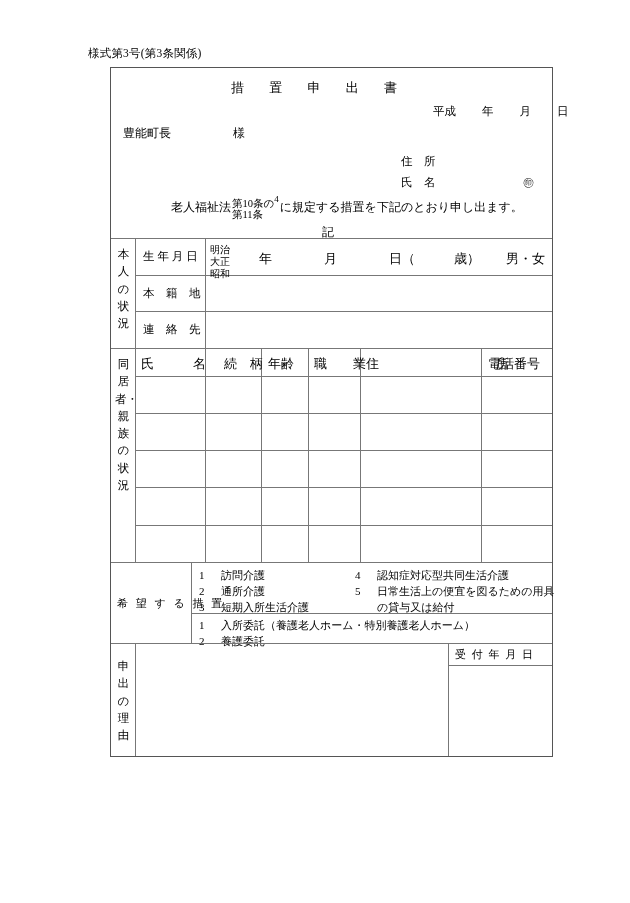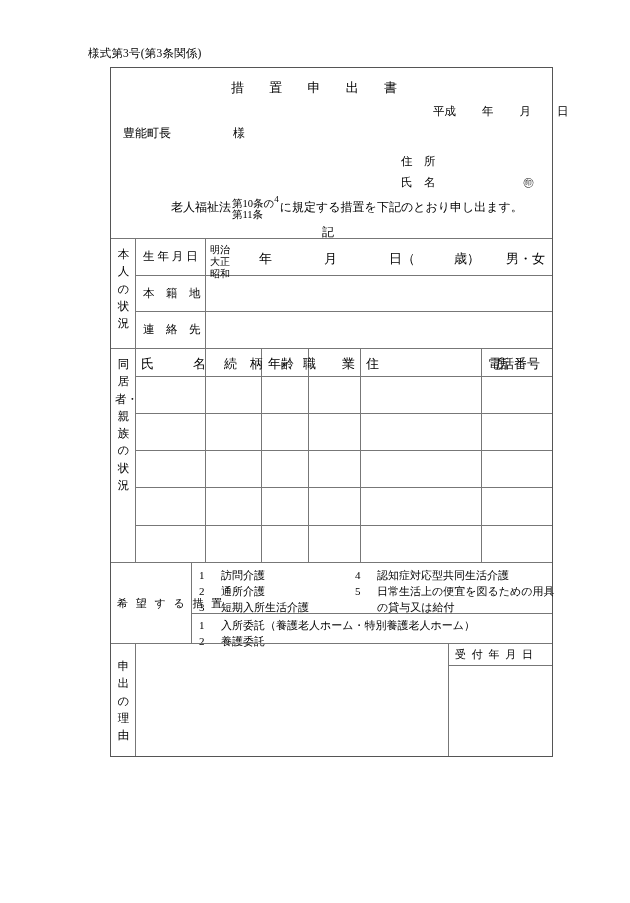--- a/index.html
+++ b/index.html
@@ -230,21 +230,21 @@
 
     <div class="vline" style="left:94px; top:280px; height:215px;"></div>
     <div class="vline" style="left:150px; top:280px; height:215px;"></div>
     <div class="vline" style="left:197px; top:280px; height:215px;"></div>
     <div class="vline" style="left:249px; top:280px; height:215px;"></div>
     <div class="vline" style="left:370px; top:280px; height:215px;"></div>
 
     <div class="cell-txt" style="left:30px; top:288px;">氏　　　名</div>
     <div class="cell-txt" style="left:101px; top:288px;margin-left:12px;">続　柄</div>
     <div class="cell-txt" style="left:157px; top:288px;">年齢</div>
-    <div class="cell-txt" style="left:192px; top:288px;">職　　業</div>
+    <div class="cell-txt" style="left:203px; top:288px;">職　　業</div>
     <div class="cell-txt" style="left:255px; top:288px;">住　　　　　　　　　所</div>
     <div class="cell-txt" style="left:377px; top:288px;">電話番号</div>
 
     <div class="hline" style="top:308px; left:24px; width:417px;"></div>
     <div class="hline" style="top:345px; left:24px; width:417px;"></div>
     <div class="hline" style="top:382px; left:24px; width:417px;"></div>
     <div class="hline" style="top:419px; left:24px; width:417px;"></div>
     <div class="hline" style="top:457px; left:24px; width:417px;"></div>
     <div class="hline" style="top:494px; left:0px; width:441px;"></div>
 

